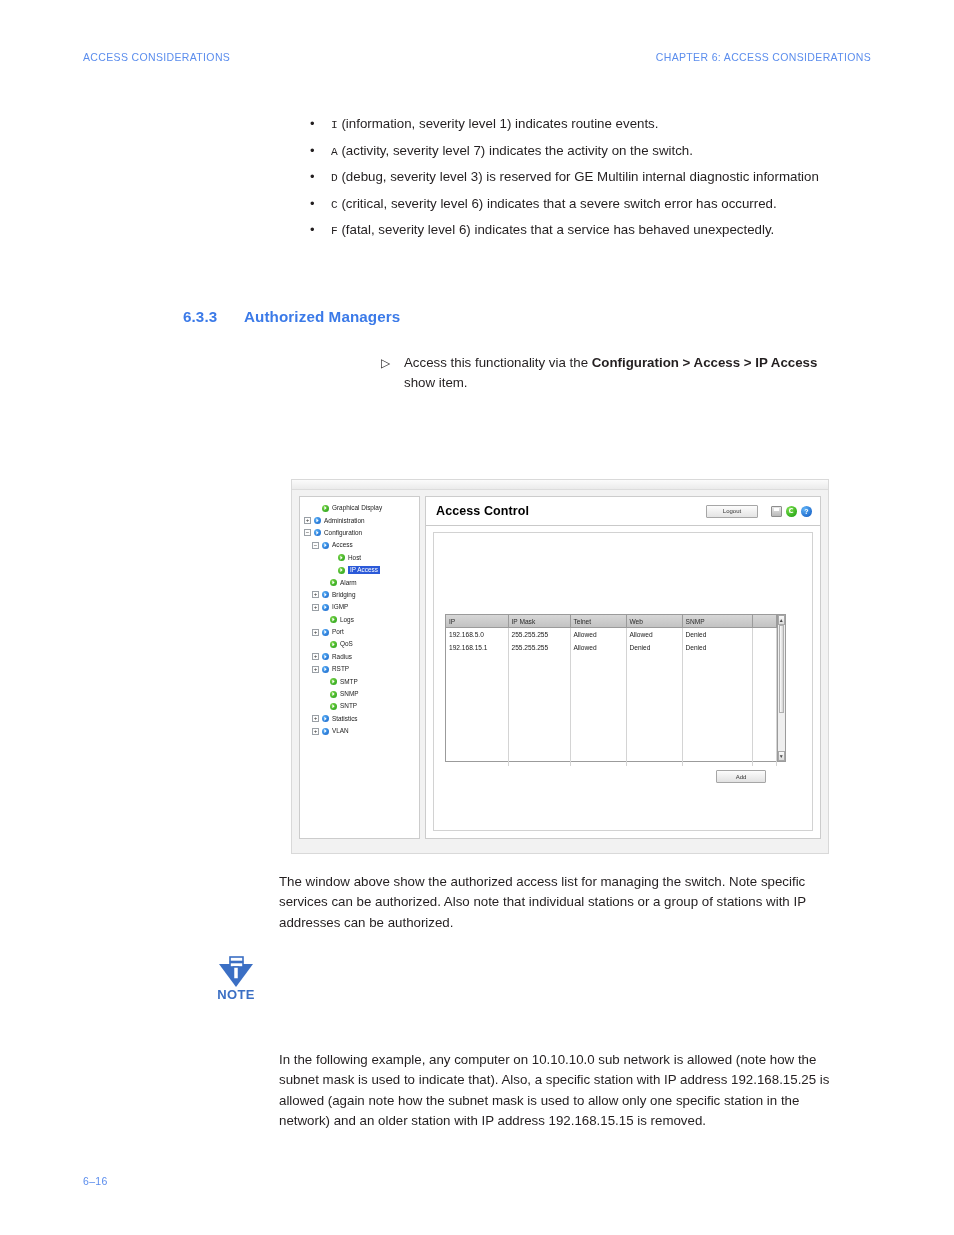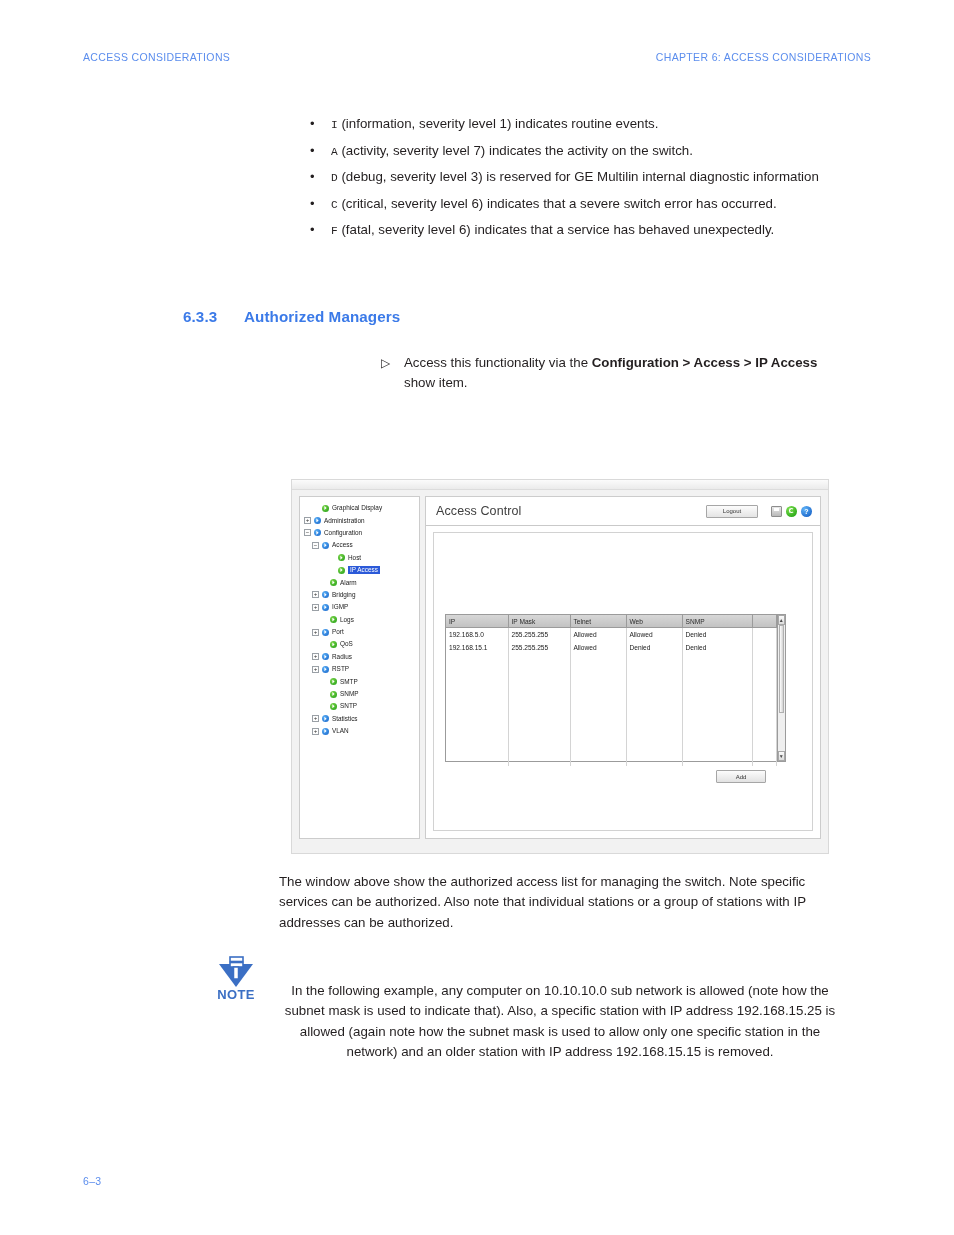--- a/index.html
+++ b/index.html
@@ -223,22 +223,22 @@
   .cp-header {
     height: 28px;
     display: flex;
     align-items: center;
     padding: 0 8px 0 10px;
     border-bottom: 1px solid #c9c9c9;
     background: #ffffff;
   }
   .cp-title {
     font-size: 12.5px;
-    font-weight: normal;
-    color: #404040;
+    font-weight: bold;
+    color: #000000;
     letter-spacing: 0.1px;
     flex: 1;
   }
   .btn-logout {
     width: 52px;
     height: 13px;
     font-size: 6px;
     color: #333;
     background: linear-gradient(#fcfcfc, #e4e4e4);
     border: 1px solid #a6a6a6;
@@ -403,21 +403,21 @@
   }
   .note-ic .nlabel {
     position: absolute;
     bottom: 0; left: 0; right: 0;
     text-align: center;
     font-size: 13px;
     font-weight: bold;
     color: #3b6fc4;
     letter-spacing: 0.4px;
   }
-  .lower2 { position: absolute; left: 279px; top: 981px; width: 562px; text-align: center; }
+  .lower2 { position: absolute; left: 279px; top: 1050px; width: 562px; }
 </style>
 </head>
 <body>
 
 <div class="run-head">
   <span class="rh-left">Access Considerations</span>
   <span class="rh-right">Chapter 6: Access Considerations</span>
 </div>
 
 <div class="body-col">
@@ -629,14 +629,14 @@
     </svg>
     <span class="nlabel">NOTE</span>
   </div>
 </div>
 
 <div class="lower2">
   <p class="para">In the following example, any computer on 10.10.10.0 sub network is allowed (note how the subnet mask is used to indicate that). Also, a specific station with IP address 192.168.15.25 is allowed (again note how the subnet mask is used to allow only one specific station in the network) and an older station with IP address 192.168.15.15 is removed.</p>
 </div>
 
 <div class="run-foot">
-  <span>6–3</span>
+  <span>6–16</span>
 </div>
 
 </body></html>

